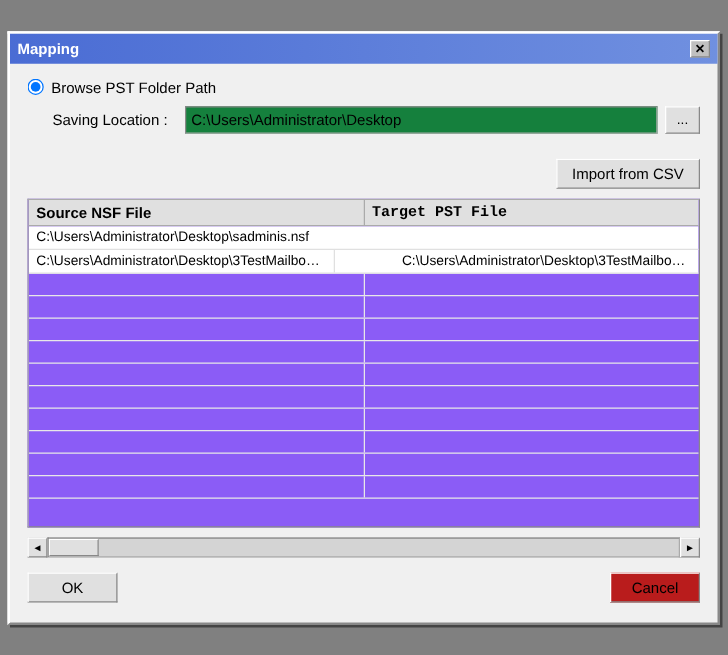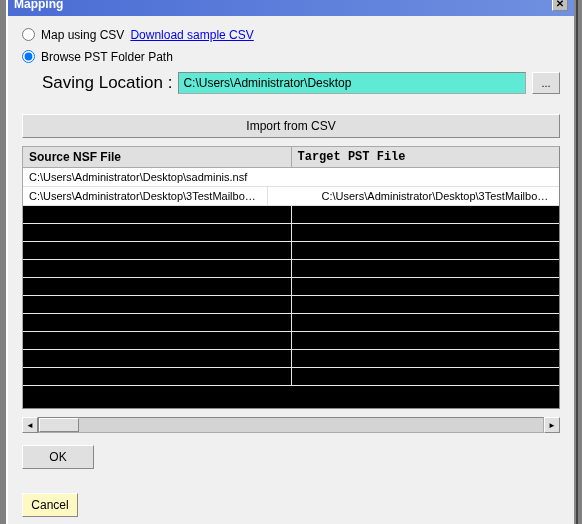--- a/index.html
+++ b/index.html
@@ -95,31 +95,31 @@
 
     .browse-row {
       display: flex;
       align-items: center;
       margin-top: 4px;
       margin-left: 20px;
       gap: 6px;
     }
 
     .browse-label {
-      font-size: 17px;
+      font-size: 12px;
       min-width: 100px;
     }
 
     .browse-input {
       flex: 1;
       height: 22px;
       border: 1px solid #aaa;
       border-top: 1px solid #888;
       border-left: 1px solid #888;
-      background: #5eead4;
+      background: #15803d;
       padding: 2px 4px;
       font-size: 12px;
       color: #000;
     }
 
     .browse-btn {
       width: 28px;
       height: 22px;
       background: #e0e0e0;
       border: 1px solid #888;
@@ -127,43 +127,43 @@
       border-left: 1px solid #fff;
       cursor: pointer;
       font-size: 11px;
       display: flex;
       align-items: center;
       justify-content: center;
     }
 
     .button-row {
       display: flex;
+      justify-content: flex-end;
       gap: 24px;
       margin-bottom: 8px;
-      flex-direction: column;
     }
 
     .btn {
       height: 24px;
       padding: 0 12px;
       background: #e0e0e0;
       border: 1px solid #888;
       border-top: 1px solid #fff;
       border-left: 1px solid #fff;
       cursor: pointer;
       font-size: 12px;
       color: #000;
       white-space: nowrap;
     }
 
     .table-container {
       border: 1px solid #888;
       border-top: 1px solid #aaa;
       border-left: 1px solid #aaa;
-      background: #000000;
+      background: #8b5cf6;
       margin-bottom: 8px;
       overflow: hidden;
     }
 
     .table-header {
       display: flex;
       background: #e0e0e0;
       border-bottom: 1px solid #aaa;
     }
 
@@ -272,63 +272,57 @@
       border: 1px solid #888;
       border-top: 1px solid #fff;
       border-left: 1px solid #fff;
       position: absolute;
       left: 0;
       top: 0;
     }
 
     .bottom-buttons {
       display: flex;
-      justify-content: flex-end;
+      justify-content: space-between;
       gap: 24px;
       padding-bottom: 4px;
-      flex-direction: column;
     }
 
     .btn-ok {
       width: 72px;
       height: 24px;
       background: #e0e0e0;
       border: 1px solid #888;
       border-top: 1px solid #fff;
       border-left: 1px solid #fff;
       cursor: pointer;
       font-size: 12px;
     }
 
     .btn-cancel {
-      width: 56px;
+      width: 72px;
       height: 24px;
-      background: #fef9c3;
+      background: #b91c1c;
       border: 1px solid #888;
       border-top: 1px solid #fff;
       border-left: 1px solid #fff;
       cursor: pointer;
       font-size: 12px;
     }
   </style>
 </head>
 <body>
 
 <div class="window">
   <div class="title-bar">
     <span class="title-bar-text">Mapping</span>
     <div class="title-bar-close">✕</div>
   </div>
   <div class="window-body">
 
-    <div class="radio-row">
-      <input type="radio" name="mapping_type" id="csvRadio" style="">
-      <label class="radio-label" for="csvRadio">Map using CSV</label>
-      <a class="link">Download sample CSV</a>
-    </div>
 
     <div class="browse-section">
       <div class="radio-row">
         <input type="radio" name="mapping_type" id="browseRadio" checked="" style="">
         <label class="radio-label" for="browseRadio">Browse PST Folder Path</label>
       </div>
       <div class="browse-row">
         <span class="browse-label">Saving Location :</span>
         <input type="text" class="browse-input" value="C:\Users\Administrator\Desktop" style="">
         <button class="browse-btn">...</button>

